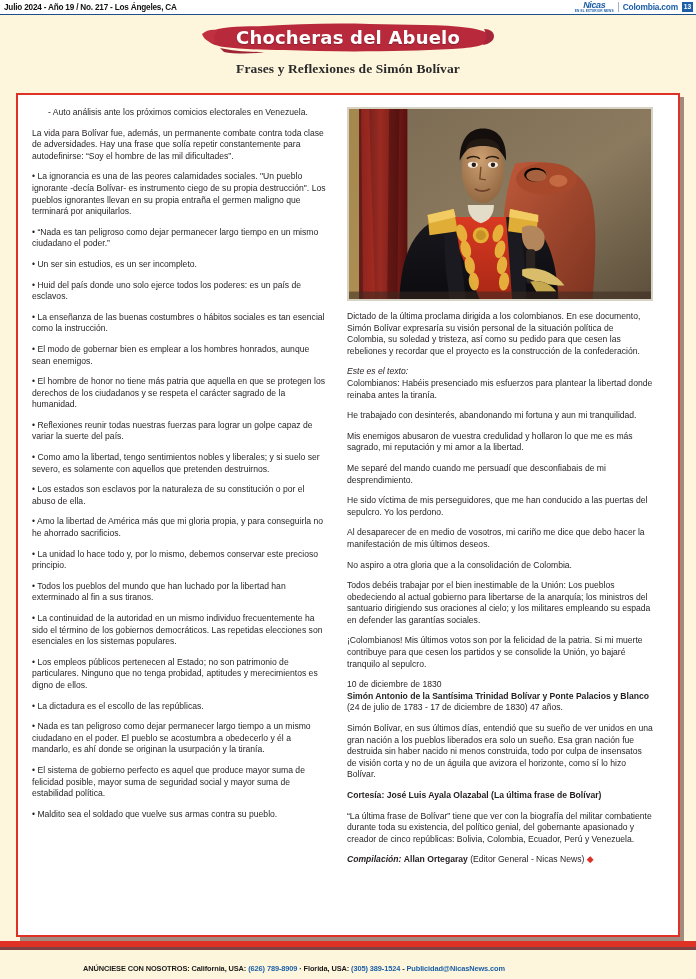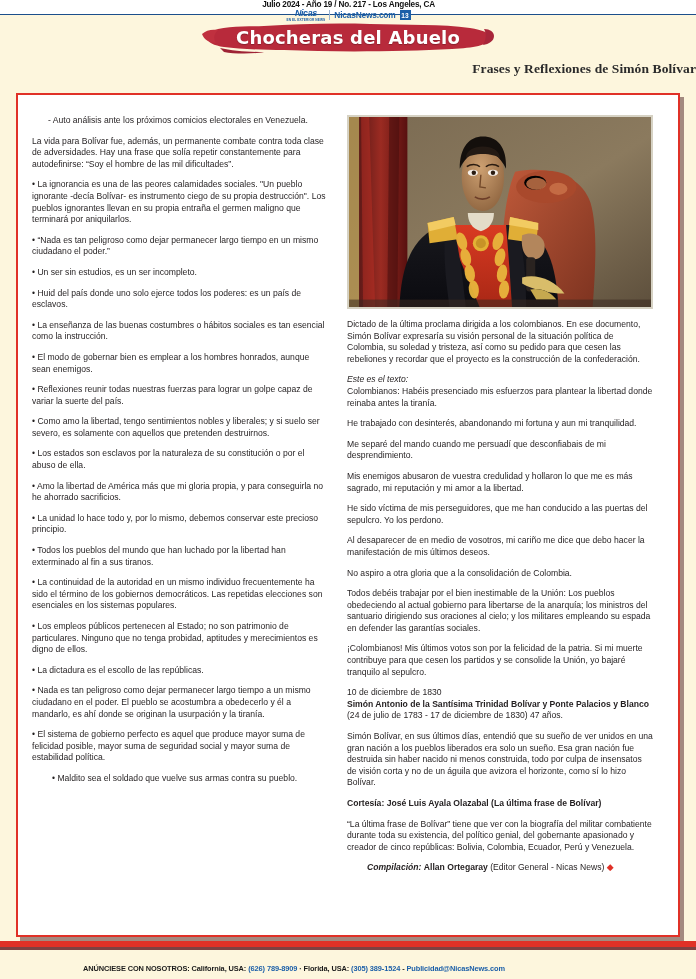--- a/index.html
+++ b/index.html
@@ -30,21 +30,20 @@
     left: 0;
     width: 696px;
     height: 15px;
     background: #ffffff;
     border-bottom: 1.5px solid #1c4f8b;
     display: flex;
     align-items: center;
     justify-content: space-between;
     padding: 0 3px 0 4px;
     box-sizing: border-box;
-    flex-direction: column;
   }
   .masthead-left {
     font-family: "Liberation Sans", sans-serif;
     font-size: 8.2px;
     font-weight: bold;
     color: #111;
     letter-spacing: -0.2px;
     white-space: nowrap;
   }
   .masthead-right {
@@ -100,21 +99,21 @@
     box-sizing: border-box;
   }
 
   
   .title-block {
     position: absolute;
     top: 15px;
     left: 0;
     width: 696px;
     height: 78px;
-    text-align: right;
+    text-align: center;
   }
   .brush-banner {
     position: relative;
     width: 292px;
     height: 33px;
     margin: 6px auto 0 auto;
   }
   .brush-banner svg {
     position: absolute;
     inset: 0;
@@ -152,41 +151,41 @@
     height: 844px;
     border: 2.5px solid #e03127;
     background: #ffffff;
     box-sizing: border-box;
     box-shadow: 4px 4px 0 rgba(90, 50, 50, 0.55);
   }
 
   .columns {
     display: flex;
     gap: 17px;
-    padding: 20px 14px 10px 14px;
+    padding: 12px 14px 10px 14px;
     box-sizing: border-box;
     height: 100%;
   }
   .col {
     flex: 1 1 0;
     min-width: 0;
   }
   .col-left { width: 298px; flex: 0 0 298px; }
   .col-right { width: 306px; flex: 0 0 306px; }
 
   p.body-text {
     margin: 0 0 9px 0;
     font-family: "Liberation Sans", sans-serif;
     font-size: 8.6px;
     line-height: 11.6px;
     color: #231f20;
     text-align: left;
     hyphens: none;
   }
-  p.body-text:last-child { margin-bottom: 0; margin-left: 20px; }
+  p.body-text:last-child { margin-bottom: 0; }
 
   p.lead-line {
     margin: 0 0 9px 0;
     padding-left: 16px;
     font-family: "Liberation Sans", sans-serif;
     font-size: 8.6px;
     line-height: 11.6px;
     color: #231f20;
   }
 
@@ -270,21 +269,21 @@
 <div class="page">
 
   <div class="masthead">
     <div class="masthead-left">Julio 2024 - Año 19 / No. 217 - Los Ángeles, CA</div>
     <div class="masthead-right">
       <span class="nicas-logo">
         <span class="wordmark">Nicas</span>
         <span class="tagline">EN EL EXTERIOR NEWS</span>
       </span>
       <span class="logo-sep"></span>
-      <span class="site-url">NicasNews.com</span>
+      <span class="site-url">Colombia.com</span>
       <span class="page-badge">13</span>
     </div>
   </div>
 
   <div class="title-block">
     <div class="brush-banner">
       <svg viewBox="0 0 292 33" preserveAspectRatio="none">
         <path d="M6,12 C20,4 40,6 62,5 C95,3 130,2 168,3 C205,4 240,3 268,7 C282,9 290,13 288,18 C286,24 272,27 250,28 C210,30 160,31 116,30 C78,29 44,29 22,26 C10,24 2,20 6,12 Z" fill="#b82a3b"></path>
         <path d="M0,13 C4,9 10,8 16,9 C12,13 11,17 14,22 C8,22 2,19 0,13 Z" fill="#c0303f"></path>
         <path d="M282,8 C288,8 292,11 292,15 C292,20 287,23 281,24 C284,19 285,13 282,8 Z" fill="#a8263a"></path>
@@ -300,20 +299,21 @@
 
       <div class="col col-left">
         <p class="lead-line">- Auto análisis ante los próximos comicios electorales en Venezuela.</p>
         <p class="body-text">La vida para Bolívar fue, además, un permanente combate contra toda clase de adversidades. Hay una frase que solía repetir constantemente para autodefinirse: “Soy el hombre de las mil dificultades”.</p>
         <p class="body-text">• La ignorancia es una de las peores calamidades sociales. "Un pueblo ignorante -decía Bolívar- es instrumento ciego de su propia destrucción". Los pueblos ignorantes llevan en su propia entraña el germen maligno que terminará por aniquilarlos.</p>
         <p class="body-text">• “Nada es tan peligroso como dejar permanecer largo tiempo en un mismo ciudadano el poder.”</p>
         <p class="body-text">• Un ser sin estudios, es un ser incompleto.</p>
         <p class="body-text">• Huid del país donde uno solo ejerce todos los poderes: es un país de esclavos.</p>
         <p class="body-text">• La enseñanza de las buenas costumbres o hábitos sociales es tan esencial como la instrucción.</p>
         <p class="body-text">• El modo de gobernar bien es emplear a los hombres honrados, aunque sean enemigos.</p>
+        <p class="body-text">• El hombre de honor no tiene más patria que aquella en que se protegen los derechos de los ciudadanos y se respeta el carácter sagrado de la humanidad.</p>
         <p class="body-text">• Reflexiones reunir todas nuestras fuerzas para lograr un golpe capaz de variar la suerte del país.</p>
         <p class="body-text">• Como amo la libertad, tengo sentimientos nobles y liberales; y si suelo ser severo, es solamente con aquellos que pretenden destruirnos.</p>
         <p class="body-text">• Los estados son esclavos por la naturaleza de su constitución o por el abuso de ella.</p>
         <p class="body-text">• Amo la libertad de América más que mi gloria propia, y para conseguirla no he ahorrado sacrificios.</p>
         <p class="body-text">• La unidad lo hace todo y, por lo mismo, debemos conservar este precioso principio.</p>
         <p class="body-text">• Todos los pueblos del mundo que han luchado por la libertad han exterminado al fin a sus tiranos.</p>
         <p class="body-text">• La continuidad de la autoridad en un mismo individuo frecuentemente ha sido el término de los gobiernos democráticos. Las repetidas elecciones son esenciales en los sistemas populares.</p>
         <p class="body-text">• Los empleos públicos pertenecen al Estado; no son patrimonio de particulares. Ninguno que no tenga probidad, aptitudes y merecimientos es digno de ellos.</p>
         <p class="body-text">• La dictadura es el escollo de las repúblicas.</p>
         <p class="body-text">• Nada es tan peligroso como dejar permanecer largo tiempo a un mismo ciudadano en el poder. El pueblo se acostumbra a obedecerlo y él a mandarlo, es ahí donde se originan la usurpación y la tiranía.</p>
@@ -410,22 +410,22 @@
             <path d="M180,172 C190,170 200,174 206,182 L186,182 Z" fill="#c6a94f"></path>
             <rect x="0" y="182" width="300" height="8" fill="#3a2a20" opacity="0.55"></rect>
           </svg>
         </div>
 
         <p class="body-text">Dictado de la última proclama dirigida a los colombianos. En ese documento, Simón Bolívar expresaría su visión personal de la situación política de Colombia, su soledad y tristeza, así como su pedido para que cesen las rebeliones y recordar que el proyecto es la construcción de la confederación.</p>
 
         <p class="body-text"><span class="italic">Este es el texto:</span><br><span>Colombianos: Habéis presenciado mis esfuerzos para plantear la libertad donde reinaba antes la tiranía.</span></p>
 
         <p class="body-text">He trabajado con desinterés, abandonando mi fortuna y aun mi tranquilidad.</p>
+        <p class="body-text">Mis enemigos abusaron de vuestra credulidad y hollaron lo que me es más sagrado, mi reputación y mi amor a la libertad.</p>
         <p class="body-text">Me separé del mando cuando me persuadí que desconfiabais de mi desprendimiento.</p>
-        <p class="body-text">Mis enemigos abusaron de vuestra credulidad y hollaron lo que me es más sagrado, mi reputación y mi amor a la libertad.</p>
         <p class="body-text">He sido víctima de mis perseguidores, que me han conducido a las puertas del sepulcro. Yo los perdono.</p>
         <p class="body-text">Al desaparecer de en medio de vosotros, mi cariño me dice que debo hacer la manifestación de mis últimos deseos.</p>
         <p class="body-text">No aspiro a otra gloria que a la consolidación de Colombia.</p>
         <p class="body-text">Todos debéis trabajar por el bien inestimable de la Unión: Los pueblos obedeciendo al actual gobierno para libertarse de la anarquía; los ministros del santuario dirigiendo sus oraciones al cielo; y los militares empleando su espada en defender las garantías sociales.</p>
         <p class="body-text">¡Colombianos! Mis últimos votos son por la felicidad de la patria. Si mi muerte contribuye para que cesen los partidos y se consolide la Unión, yo bajaré tranquilo al sepulcro.</p>
 
         <p class="body-text sig-line"><span>10 de diciembre de 1830</span><br><span class="bold">Simón Antonio de la Santísima Trinidad Bolívar y Ponte Palacios y Blanco</span><span> (24 de julio de 1783 - 17 de diciembre de 1830) 47 años.</span></p>
 
         <p class="body-text">Simón Bolívar, en sus últimos días, entendió que su sueño de ver unidos en una gran nación a los pueblos liberados era solo un sueño. Esa gran nación fue destruida sin haber nacido ni menos construida, todo por culpa de insensatos de visión corta y no de un águila que avizora el horizonte, como sí lo hizo Bolívar.</p>
 

